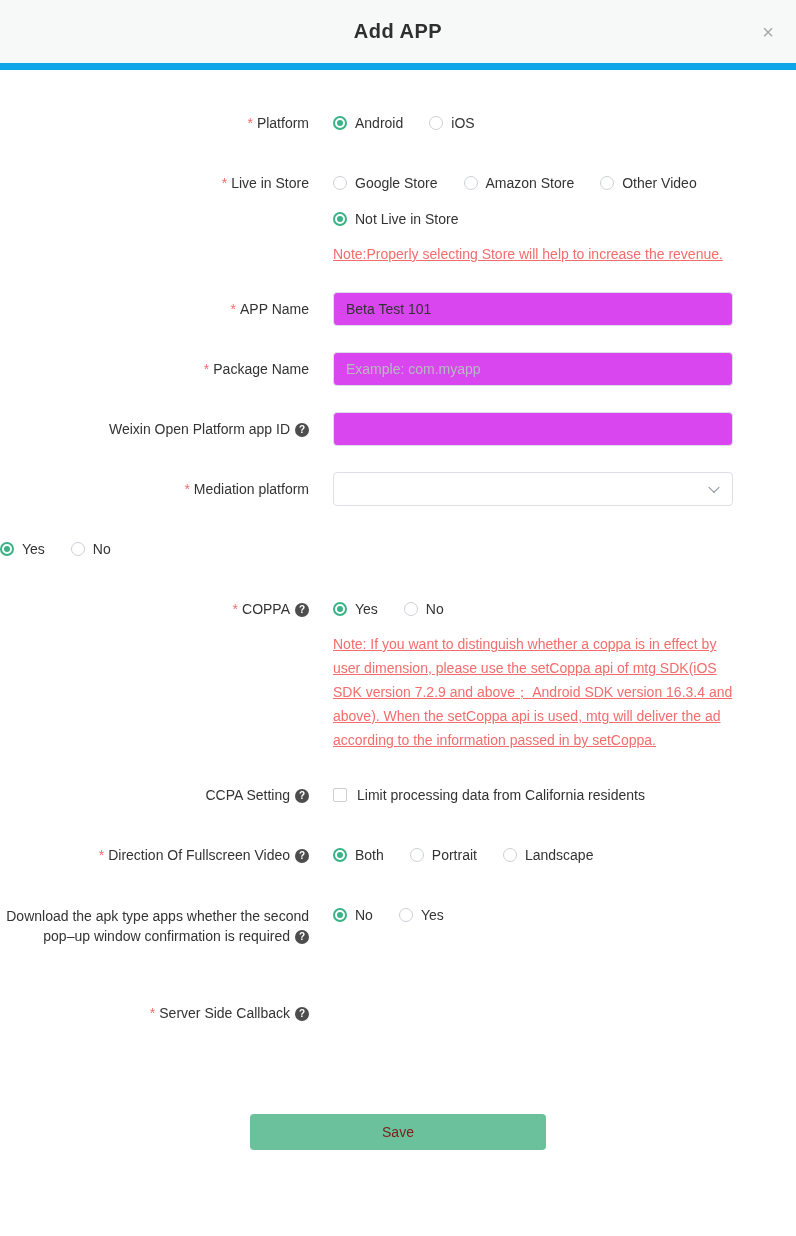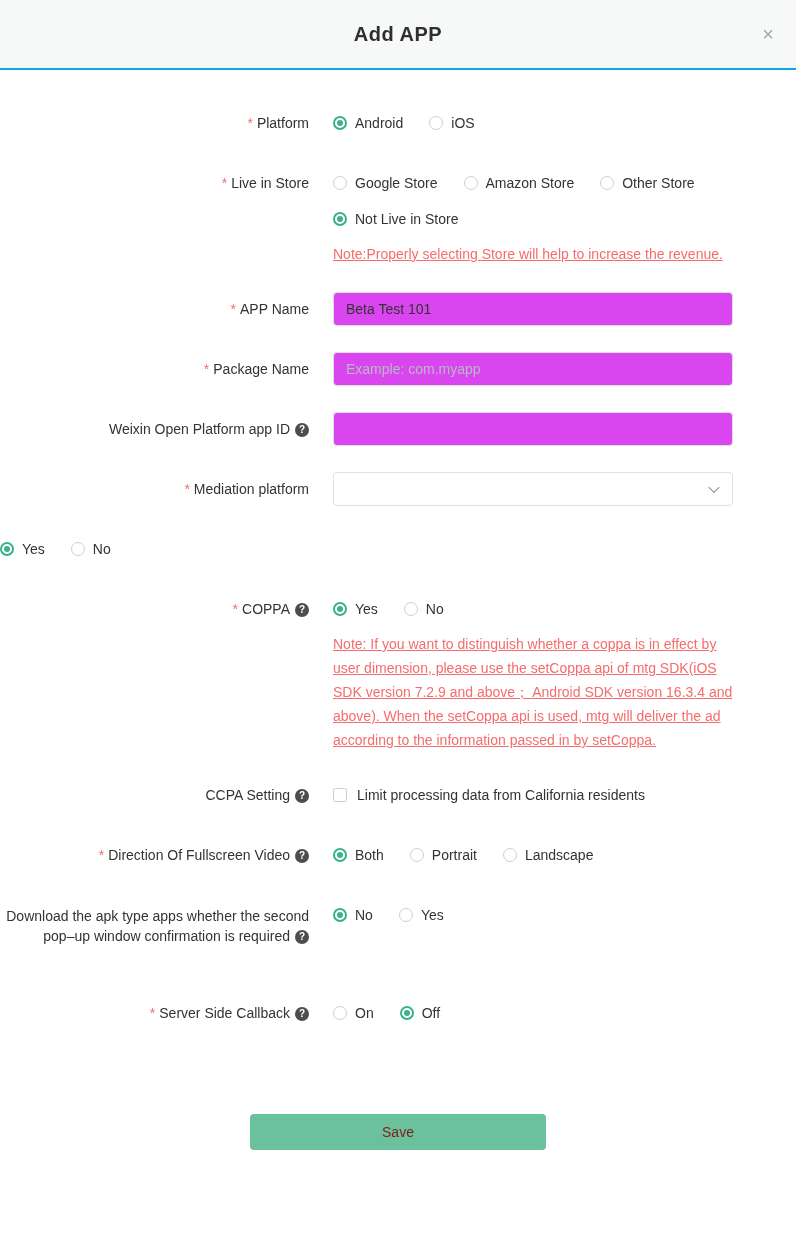--- a/index.html
+++ b/index.html
@@ -16,21 +16,21 @@
     width: 796px;
     min-height: 1236px;
     background: #ffffff;
     font-family: "Liberation Sans", sans-serif;
     color: #333;
   }
   .modal-header {
     position: relative;
     height: 70px;
     background: var(--header-bg);
-    border-bottom: 2px solid #0ea5e9;
+    border-bottom: 7px solid #0ea5e9;
     display: flex;
     align-items: center;
     justify-content: center;
   }
   .modal-title {
     font-size: 20px;
     font-weight: 600;
     color: #2f2f2f;
     letter-spacing: 0.5px;
   }
@@ -220,21 +220,21 @@
           <label class="radio">
             <span class="rdot"></span>
             <span class="rlabel">Google Store</span>
           </label>
           <label class="radio">
             <span class="rdot"></span>
             <span class="rlabel">Amazon Store</span>
           </label>
           <label class="radio">
             <span class="rdot"></span>
-            <span class="rlabel">Other Store</span>
+            <span class="rlabel">Other Video</span>
           </label>
         </div>
         <div class="radio-line">
           <label class="radio">
             <span class="rdot checked"></span>
             <span class="rlabel">Not Live in Store</span>
           </label>
         </div>
         <div class="note">Note:Properly selecting Store will help to increase the revenue.</div>
       </div>
@@ -362,32 +362,20 @@
             <span class="rlabel">Yes</span>
           </label>
         </div>
       </div>
     </div>
 
     <div class="row">
       <div class="label-col">
         <span class="req">*</span><span>Server Side Callback</span><span class="help">?</span>
       </div>
-      <div class="control-col">
-        <div class="radio-line">
-          <label class="radio">
-            <span class="rdot"></span>
-            <span class="rlabel">On</span>
-          </label>
-          <label class="radio">
-            <span class="rdot checked"></span>
-            <span class="rlabel">Off</span>
-          </label>
-        </div>
-      </div>
     </div>
 
   </div>
 
   <div class="footer">
     <button class="save-btn">Save</button>
   </div>
 
 </div>
 

